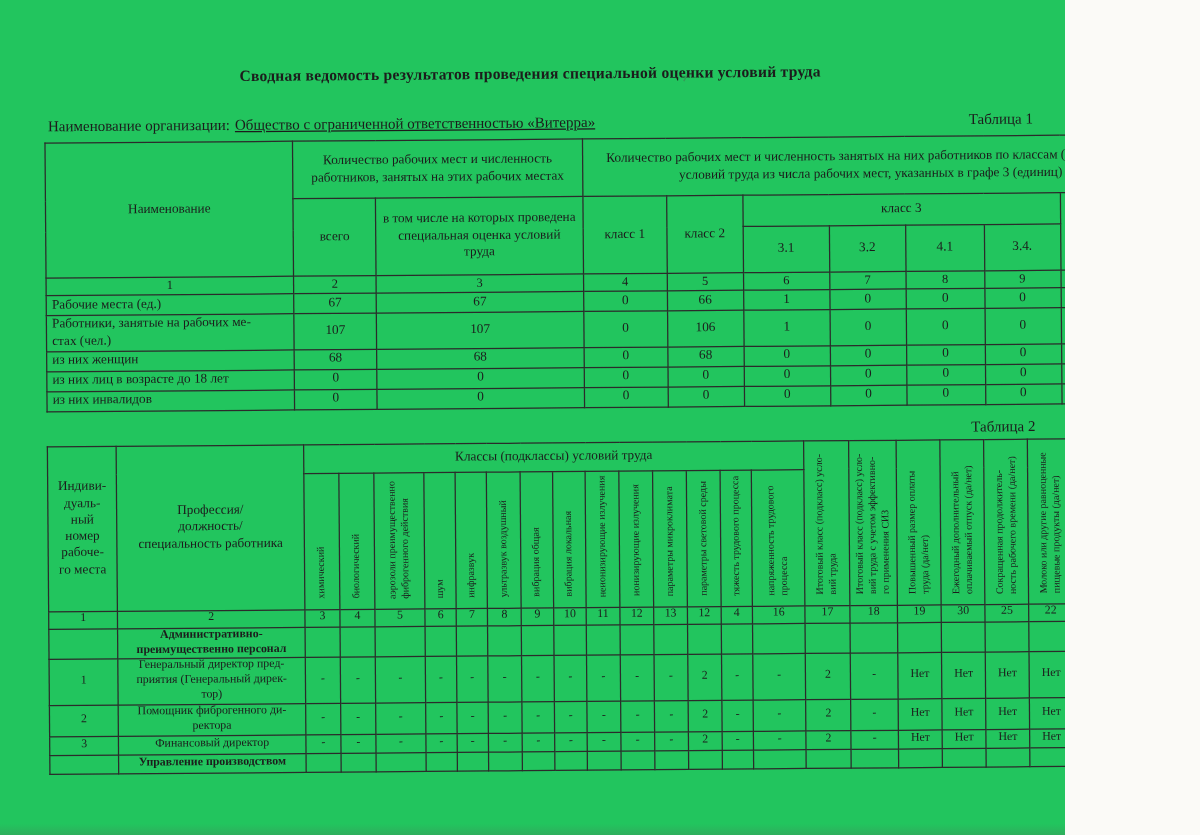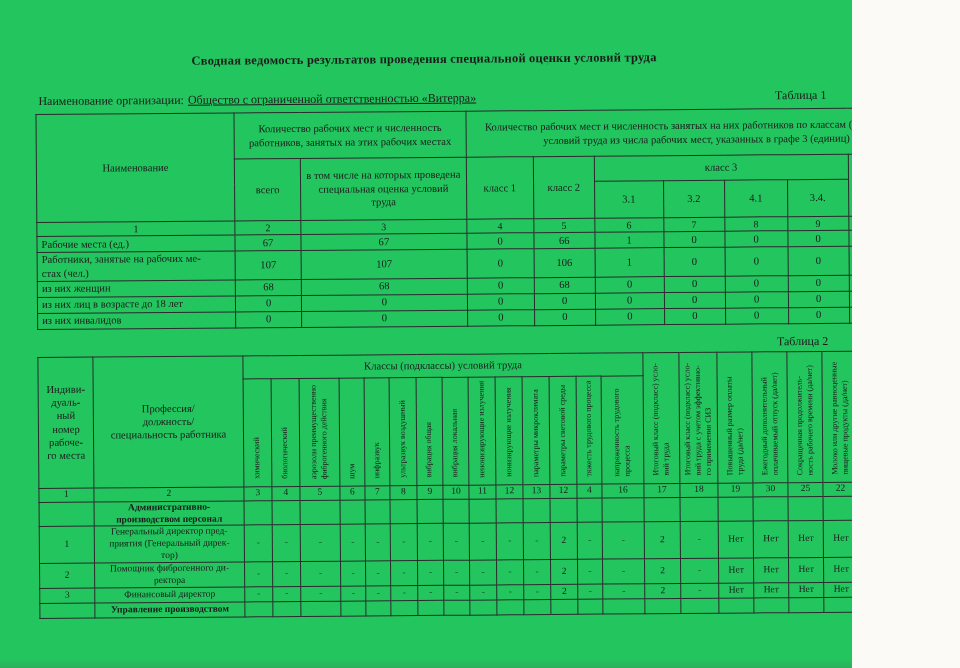--- a/index.html
+++ b/index.html
@@ -292,21 +292,21 @@
             <td>25</td>
             <td>22</td>
             <td>23</td>
             <td>37</td>
           </tr>
         </thead>
         <tbody>
           <tr>
             <td></td>
             <td class="section">Административно-
-производством персонал</td>
+преимущественно персонал</td>
             <td></td>
             <td></td>
             <td></td>
             <td></td>
             <td></td>
             <td></td>
             <td></td>
             <td></td>
             <td></td>
             <td></td>

